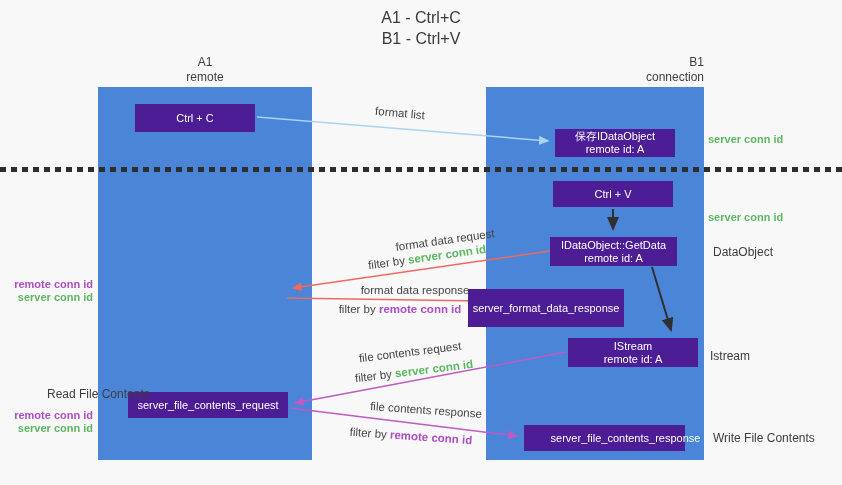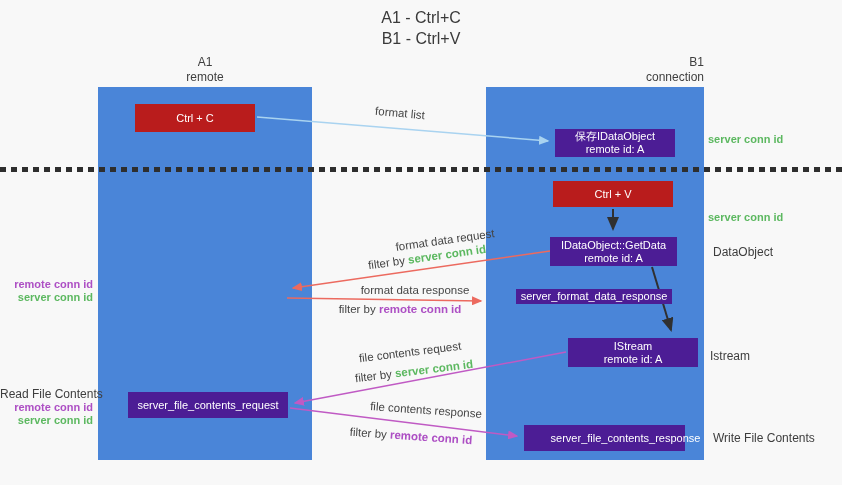--- a/index.html
+++ b/index.html
@@ -12,45 +12,45 @@
   .col{position:absolute;background:#4a85d8;top:87px;height:373px;}
   .col-left{left:98px;width:214px;}
   .col-right{left:486px;width:218px;}
   .col-header{position:absolute;top:55px;text-align:center;font-size:12px;line-height:15px;color:#3f3f3f;}
   .col-header.left{left:98px;width:214px;}
   .col-header.right{left:486px;width:218px;text-align:right;}
   .dotted{position:absolute;left:0;top:167px;width:842px;height:5px;
     background:repeating-linear-gradient(90deg,#2e2e2e 0 6px,rgba(0,0,0,0) 6px 11px);}
   .box{position:absolute;display:flex;flex-direction:column;align-items:center;justify-content:center;
     text-align:center;color:#ffffff;font-size:11px;line-height:13px;box-sizing:border-box;}
-  .green{background:#b91c1c;}
+  .green{background:#4c1d95;}
   .orange{background:#4c1d95;}
   .b-ctrlc{left:135px;top:104px;width:120px;height:28px;}
   .b-save{left:555px;top:129px;width:120px;height:28px;}
   .b-ctrlv{left:553px;top:181px;width:120px;height:26px;}
   .b-getdata{left:550px;top:237px;width:127px;height:29px;}
   .b-fmtreq{left:130px;top:277px;width:156px;height:26px;}
-  .b-fmtresp{left:516px;top:289px;width:156px;height:15px;}
+  .b-fmtresp{left:468px;top:289px;width:156px;height:38px;}
   .b-istream{left:568px;top:338px;width:130px;height:29px;}
   .b-filereq{left:128px;top:392px;width:160px;height:26px;}
   .b-fileresp{left:524px;top:425px;width:161px;height:26px;padding-left:42px;}
   svg.arrows{position:absolute;left:0;top:0;width:842px;height:485px;pointer-events:none;}
   .mid-label{position:absolute;white-space:nowrap;font-size:11.5px;color:#454545;
     transform:translate(-50%,-50%);}
   .rot-m8{transform:translate(-50%,-50%) rotate(-8deg);}
   .rot-m7{transform:translate(-50%,-50%) rotate(-7deg);}
   .rot-p5{transform:translate(-50%,-50%) rotate(5deg);}
   .rot-p4{transform:translate(-50%,-50%) rotate(4deg);}
   .green-text{color:#5cb860;font-weight:bold;}
   .purple-text{color:#ad4fc4;font-weight:bold;}
   .side-label{position:absolute;white-space:nowrap;font-size:12px;color:#3d3d3d;}
   .conn-label{position:absolute;white-space:nowrap;font-size:11px;font-weight:bold;}
   .left-stack{position:absolute;left:0;width:93px;text-align:right;font-size:11px;
     font-weight:bold;line-height:13px;white-space:nowrap;}
-  .left-stack .plain{font-size:12px;font-weight:normal;color:#3d3d3d;}
+  .left-stack .plain{font-size:12px;font-weight:normal;color:#3d3d3d;margin-bottom:8px;padding-left:47px;}
 </style>
 </head>
 <body>
 
 <div class="canvas">
 
   <div class="title">
     <div>A1 - Ctrl+C</div>
     <div>B1 - Ctrl+V</div>
   </div>

